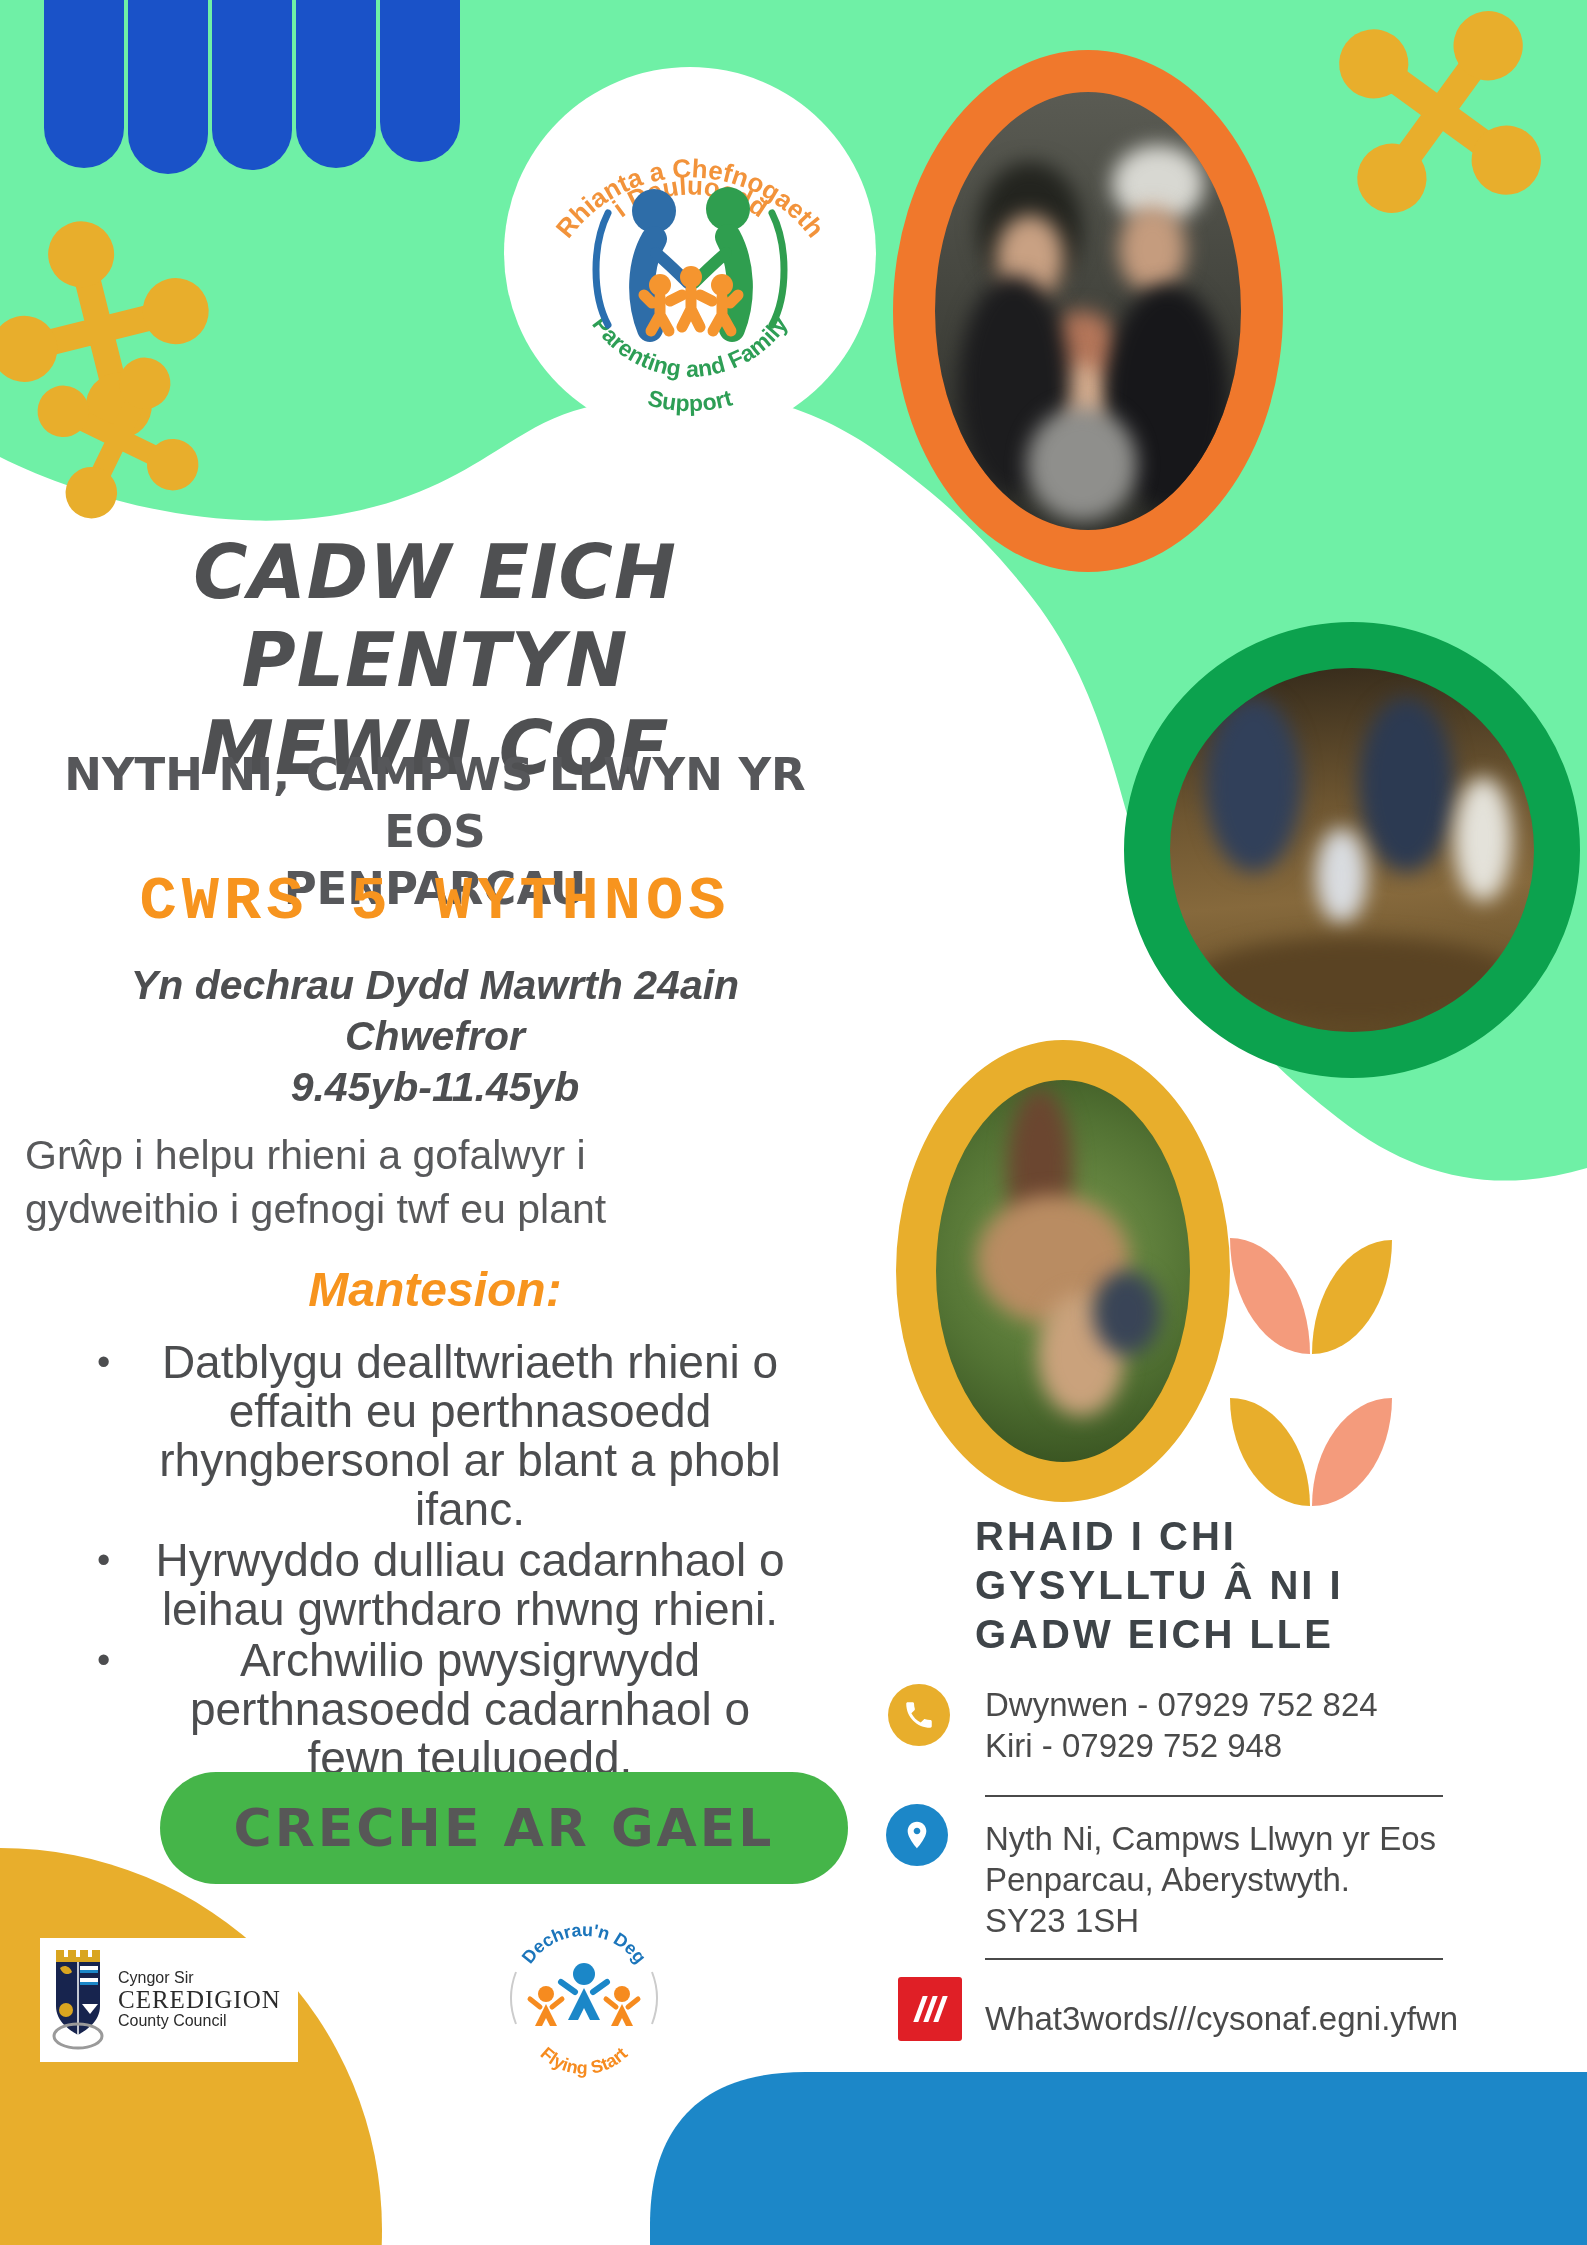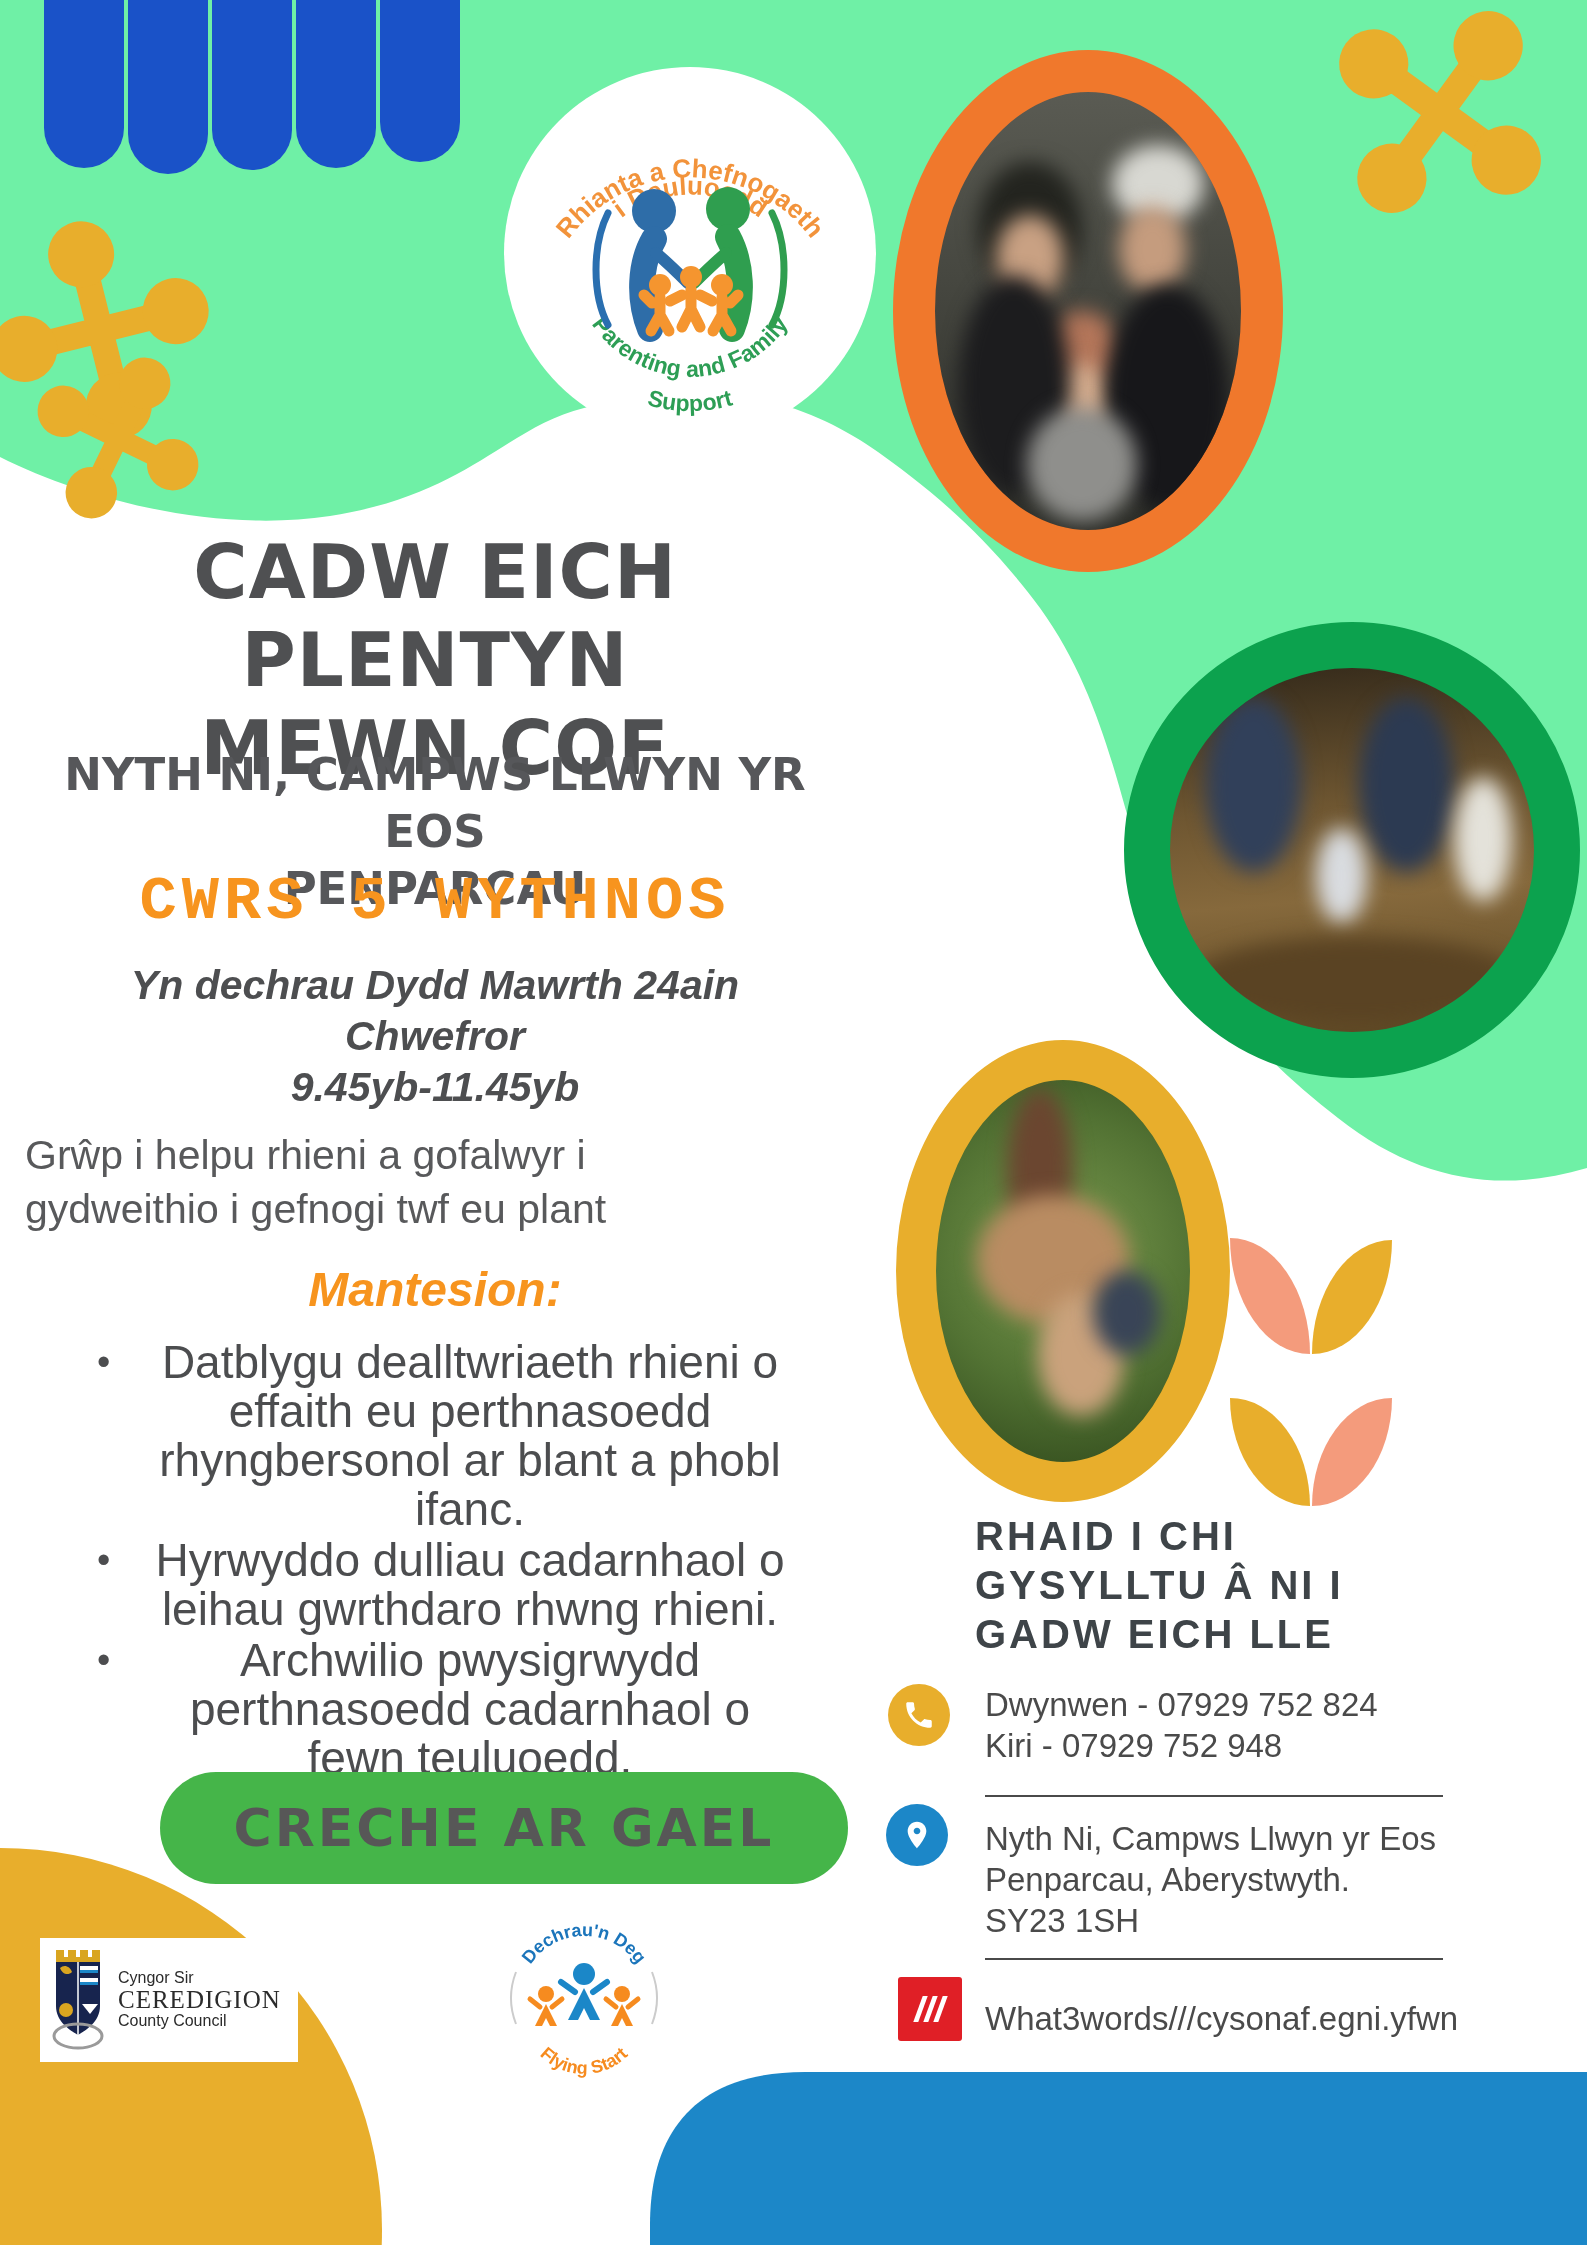--- a/index.html
+++ b/index.html
@@ -23,21 +23,21 @@
   #photo3{left:896px;top:1040px;width:254px;height:382px;border:40px solid #E8AE2C;
     background:radial-gradient(circle at 50% 45%,#79994e 0%,#527233 55%,#30491b 100%);}
 
   
   .sdeco{position:absolute;}
   .sdeco div{position:absolute;}
 
   
   .display{font-family:"DejaVu Sans",sans-serif;font-weight:800;}
   #title{left:25px;top:528px;width:820px;text-align:center;font-size:74px;line-height:88px;
-    letter-spacing:1px;color:#4F5052;}
+    letter-spacing:1px;color:#4F5052;font-style:italic;}
   #subtitle{left:35px;top:746px;width:800px;text-align:center;font-size:45px;line-height:57px;
     color:#56575A;}
   #cwrs{left:25px;top:866px;width:820px;text-align:center;font-size:62px;font-weight:700;
     letter-spacing:5px;color:#F7941E;font-family:Liberation Mono, monospace;}
   #dates{left:25px;top:960px;width:820px;text-align:center;font-size:41px;line-height:51px;
     font-style:italic;font-weight:700;color:#4D4E50;}
   #desc{left:25px;top:1128px;width:820px;text-align:left;font-size:41px;line-height:54px;
     color:#58595B;}
   #mantesion{left:25px;top:1262px;width:820px;text-align:center;font-size:48px;
     font-style:italic;font-weight:700;color:#F7941E;}

